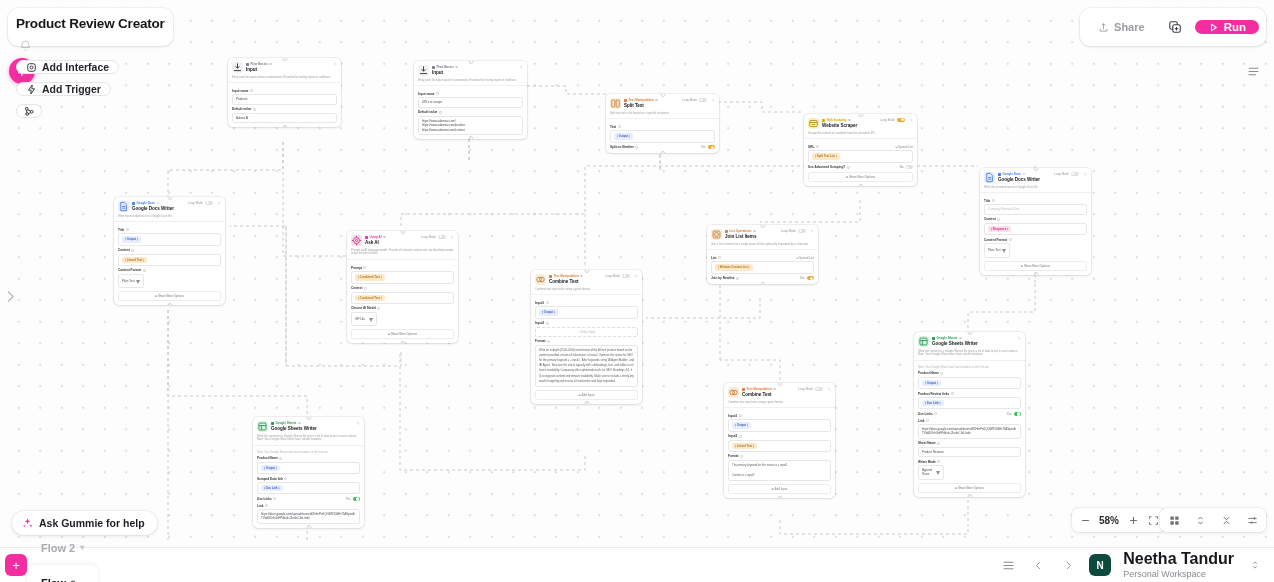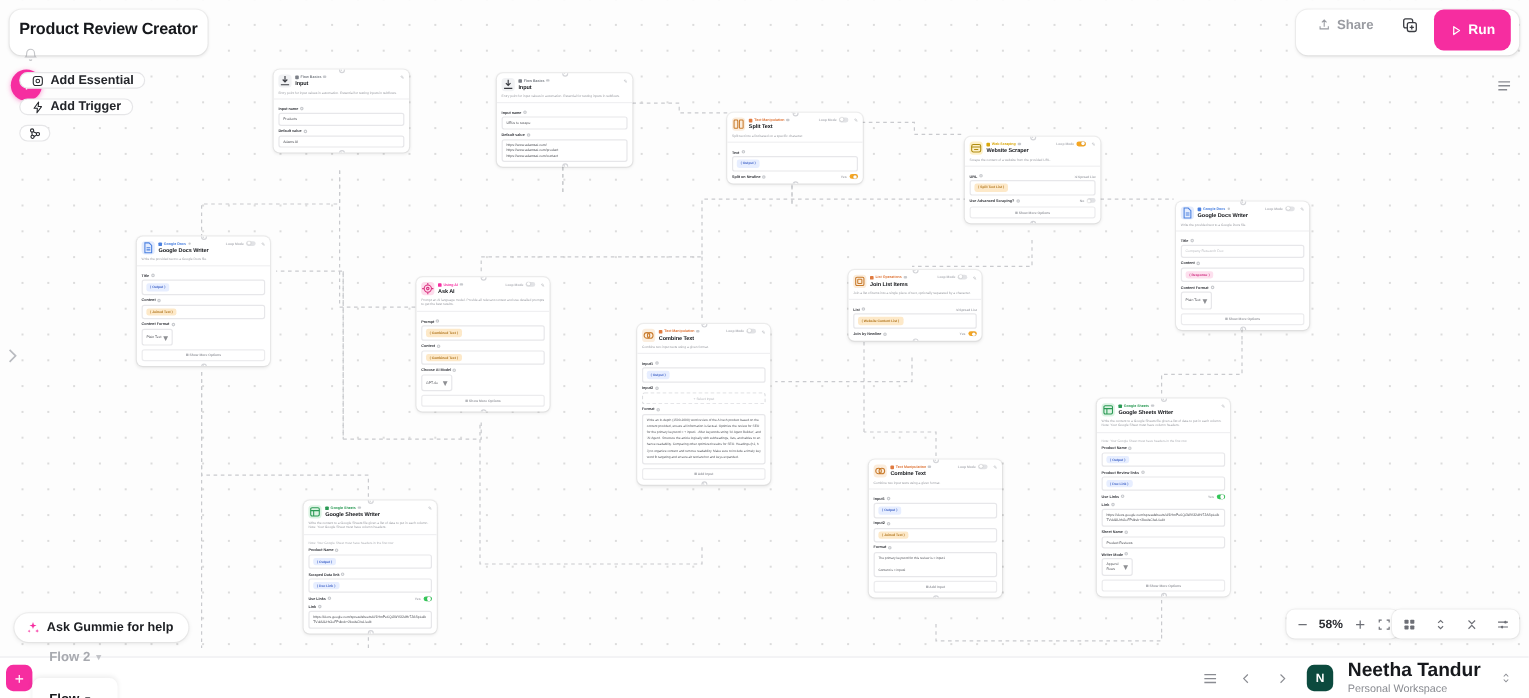--- a/index.html
+++ b/index.html
@@ -35,29 +35,29 @@
   .hdr-btn {
     display:flex; align-items:center; gap:5px; height:25px; padding:0 9px;
     border:1px solid #e6e6e8; border-radius:7px; background:#fff;
     font-size:10.5px; font-weight:700; color:#24262b; white-space:nowrap; cursor:pointer;
   }
   .hdr-btn.icon-only { padding:0 6px; }
   .bell { width:18px;height:18px;display:flex;align-items:center;justify-content:center;cursor:pointer;opacity:.5;}
 
   #topright {
     position:absolute; right:8px; top:8px; height:38px;
-    background:#fff; border-radius:10px; display:flex; 
+    background:#fff; border-radius:10px; display:flex; align-items:center;
     padding:0 7px; gap:7px;
     box-shadow:0 1px 3px rgba(0,0,0,.10), 0 0 0 1px rgba(0,0,0,.035);
     z-index:40;
   }
   #share-btn { display:flex;align-items:center;gap:5px;height:25px;padding:0 10px;border-radius:7px;
     background:#fff;border:1px solid transparent;font-size:11px;color:#9a9ca2;font-weight:600;cursor:pointer;}
   #copy-btn { width:25px;height:25px;display:flex;align-items:center;justify-content:center;border-radius:7px;cursor:pointer;}
-  #run-btn { display:flex;align-items:center;gap:5px;height:34px;padding:0 13px;border-radius:8px;
+  #run-btn { display:flex;align-items:center;gap:5px;height:14px;padding:0 13px;border-radius:8px;
     background:#f62da0;color:#fff;font-size:11.5px;font-weight:700;border:none;cursor:pointer;}
 
   
   #add-node-fab {
     position:absolute; left:9px; top:58px; width:26px; height:26px; border-radius:50%;
     background:#f62da0; color:#fff; display:flex;align-items:center;justify-content:center;
     font-size:15px; font-weight:300; cursor:pointer; z-index:35;
     box-shadow:0 1px 4px rgba(246,45,160,.45);
   }
   #panel-expand { position:absolute; left:2px; top:286px; width:16px;height:20px;
@@ -831,21 +831,21 @@
     <svg width="13" height="13" viewBox="0 0 16 16" fill="none" stroke="#8c8e94" stroke-width="1.2">
       <path d="M4 6.5a4 4 0 118 0c0 3 1 4 1 4H3s1-1 1-4z"></path>
         <path d="M6.7 13a1.4 1.4 0 002.6 0"></path>
     </svg>
   </div>
   <div class="hdr-btn">
     <svg width="11" height="11" viewBox="0 0 16 16" fill="none" stroke="#24262b" stroke-width="1.3">
       <rect x="2.5" y="2.5" width="11" height="11" rx="3"></rect>
         <circle cx="8" cy="8" r="2.2"></circle>
     </svg>
-    <span>Add Essential</span>
+    <span>Add Interface</span>
   </div>
   <div class="hdr-btn">
     <svg width="11" height="11" viewBox="0 0 16 16" fill="none" stroke="#24262b" stroke-width="1.3" stroke-linejoin="round">
       <path d="M9 1.5L3.5 9H7.5l-.5 5.5L12.5 7H8.5z"></path>
     </svg>
     <span>Add Trigger</span>
   </div>
   <div class="hdr-btn icon-only">
     <svg width="12" height="12" viewBox="0 0 16 16" fill="none" stroke="#24262b" stroke-width="1.2">
       <circle cx="5" cy="5" r="1.8"></circle>

